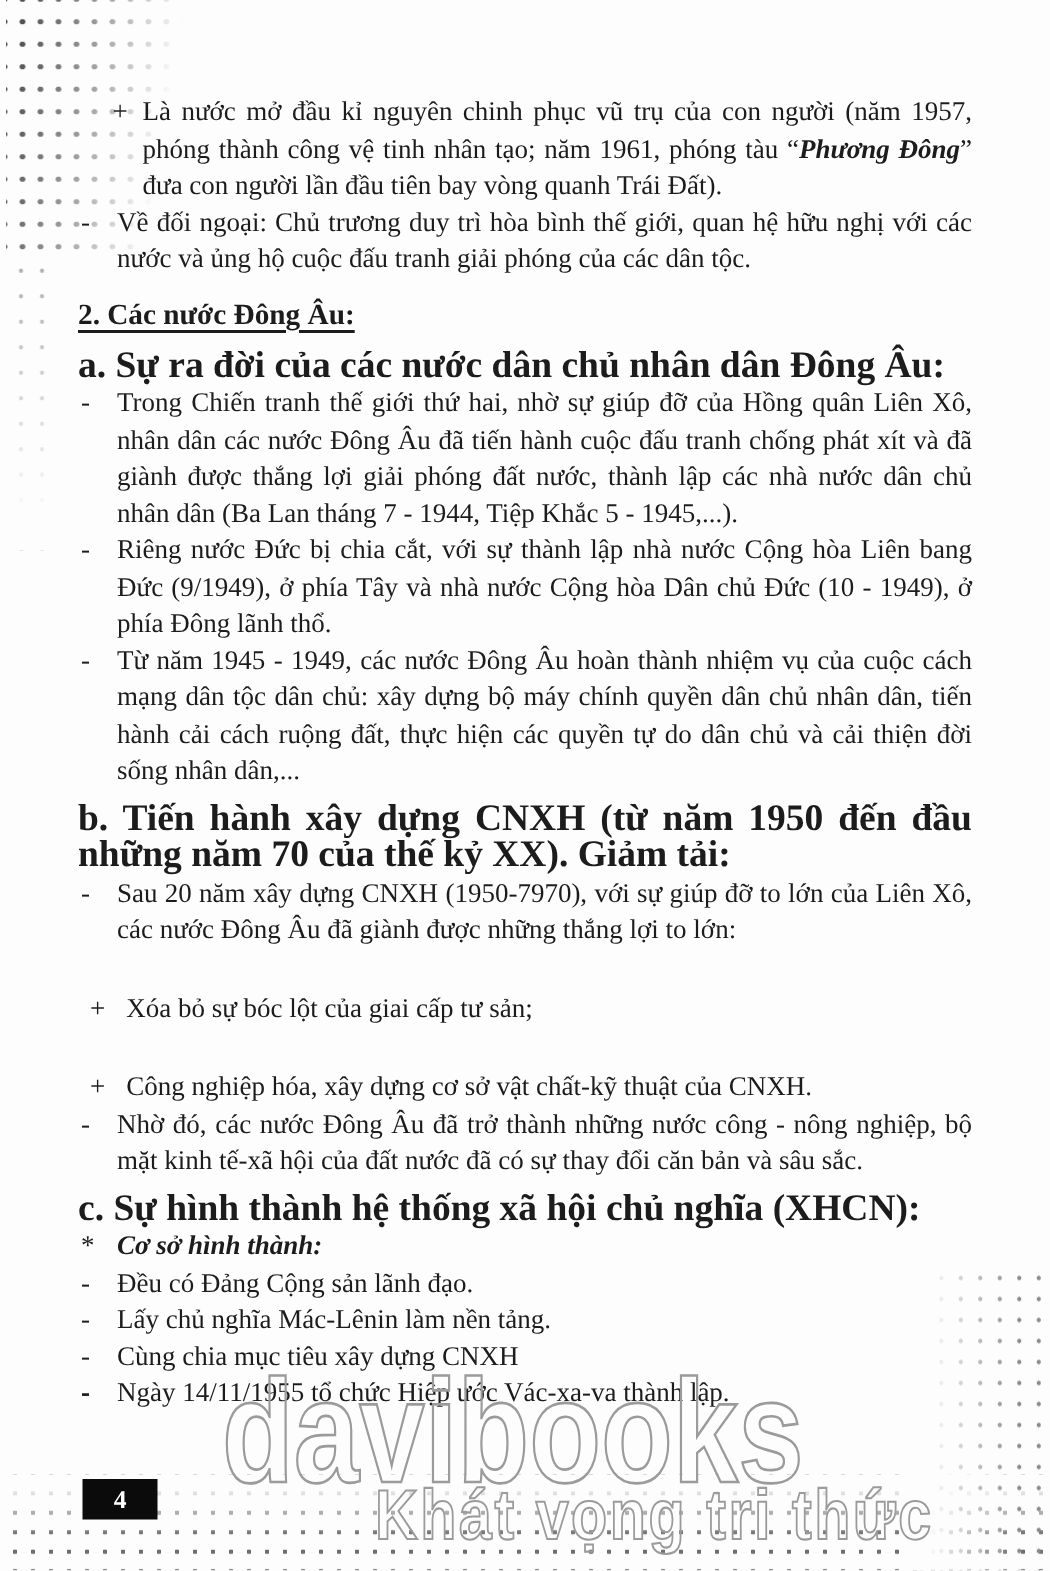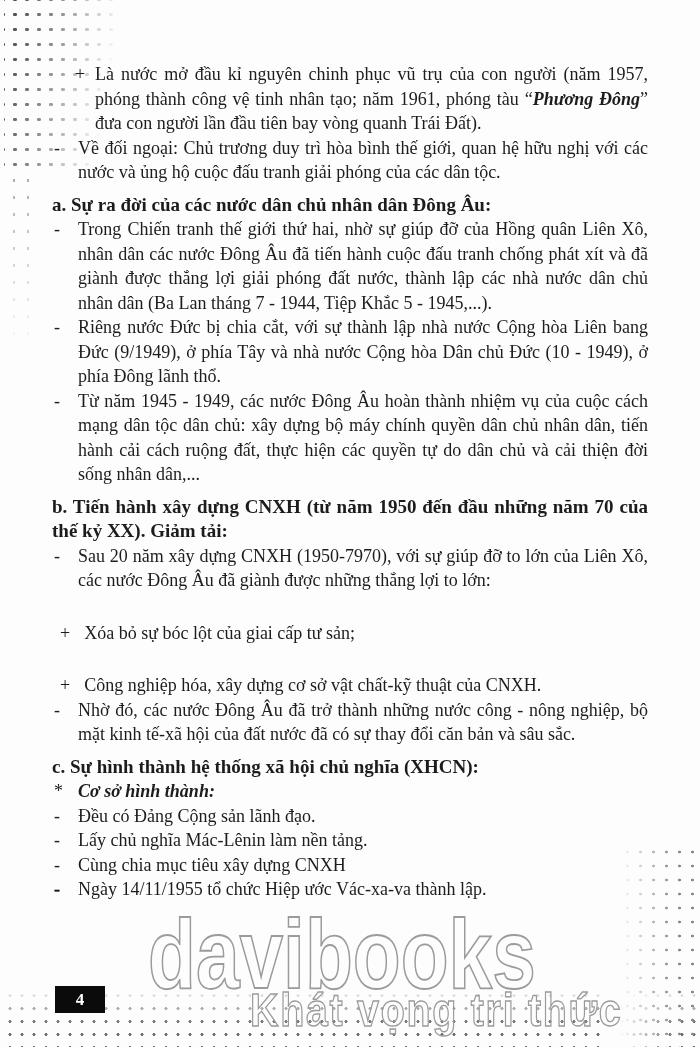--- a/index.html
+++ b/index.html
@@ -57,21 +57,21 @@
   .li.intro-plus .marker{left:23px;}
   
   .li.plus-b{padding-left:0;text-indent:8px;margin-top:28px;}
   .li.plus-b .marker{position:static;margin-right:14px;}
   .h1{
     font-weight:bold;font-size:19.5px;line-height:27px;
     text-decoration:underline;text-underline-offset:4px;
     text-decoration-thickness:2px;
     margin-top:12px;margin-bottom:7px;
   }
-  .h2{font-weight:bold;font-size:19px;margin-top:8px;}
+  .h2{font-weight:bold;font-size:25px;margin-top:8px;}
   .italic{font-style:italic;font-weight:bold;}
 
   
   .wm{
     position:absolute;z-index:3;pointer-events:none;
     font-family:"Liberation Sans","DejaVu Sans",sans-serif;
     font-weight:bold;
     color:rgba(130,130,130,.30);
     -webkit-text-fill-color:transparent;
     -webkit-text-stroke:1.8px #9b9b9b;
@@ -101,20 +101,21 @@
   <div class="content">
 
     <div class="li intro-plus">
       <span class="marker">+</span><span>Là nước mở đầu kỉ nguyên chinh phục vũ trụ của con người (năm 1957, phóng thành công vệ tinh nhân tạo; năm 1961, phóng tàu “</span><span class="italic">Phương Đông</span><span>” đưa con người lần đầu tiên bay vòng quanh Trái Đất).</span>
     </div>
 
     <div class="li">
       <span class="marker">-</span><span>Về đối ngoại: Chủ trương duy trì hòa bình thế giới, quan hệ hữu nghị với các nước và ủng hộ cuộc đấu tranh giải phóng của các dân tộc.</span>
     </div>
 
+    <div class="h1">2. Các nước Đông Âu:</div>
 
     <div class="h2">a. Sự ra đời của các nước dân chủ nhân dân Đông Âu:</div>
 
     <div class="li">
       <span class="marker">-</span><span>Trong Chiến tranh thế giới thứ hai, nhờ sự giúp đỡ của Hồng quân Liên Xô, nhân dân các nước Đông Âu đã tiến hành cuộc đấu tranh chống phát xít và đã giành được thắng lợi giải phóng đất nước, thành lập các nhà nước dân chủ nhân dân (Ba Lan tháng 7 - 1944, Tiệp Khắc 5 - 1945,...).</span>
     </div>
     <div class="li">
       <span class="marker">-</span><span>Riêng nước Đức bị chia cắt, với sự thành lập nhà nước Cộng hòa Liên bang Đức (9/1949), ở phía Tây và nhà nước Cộng hòa Dân chủ Đức (10 - 1949), ở phía Đông lãnh thổ.</span>
     </div>
     <div class="li">

